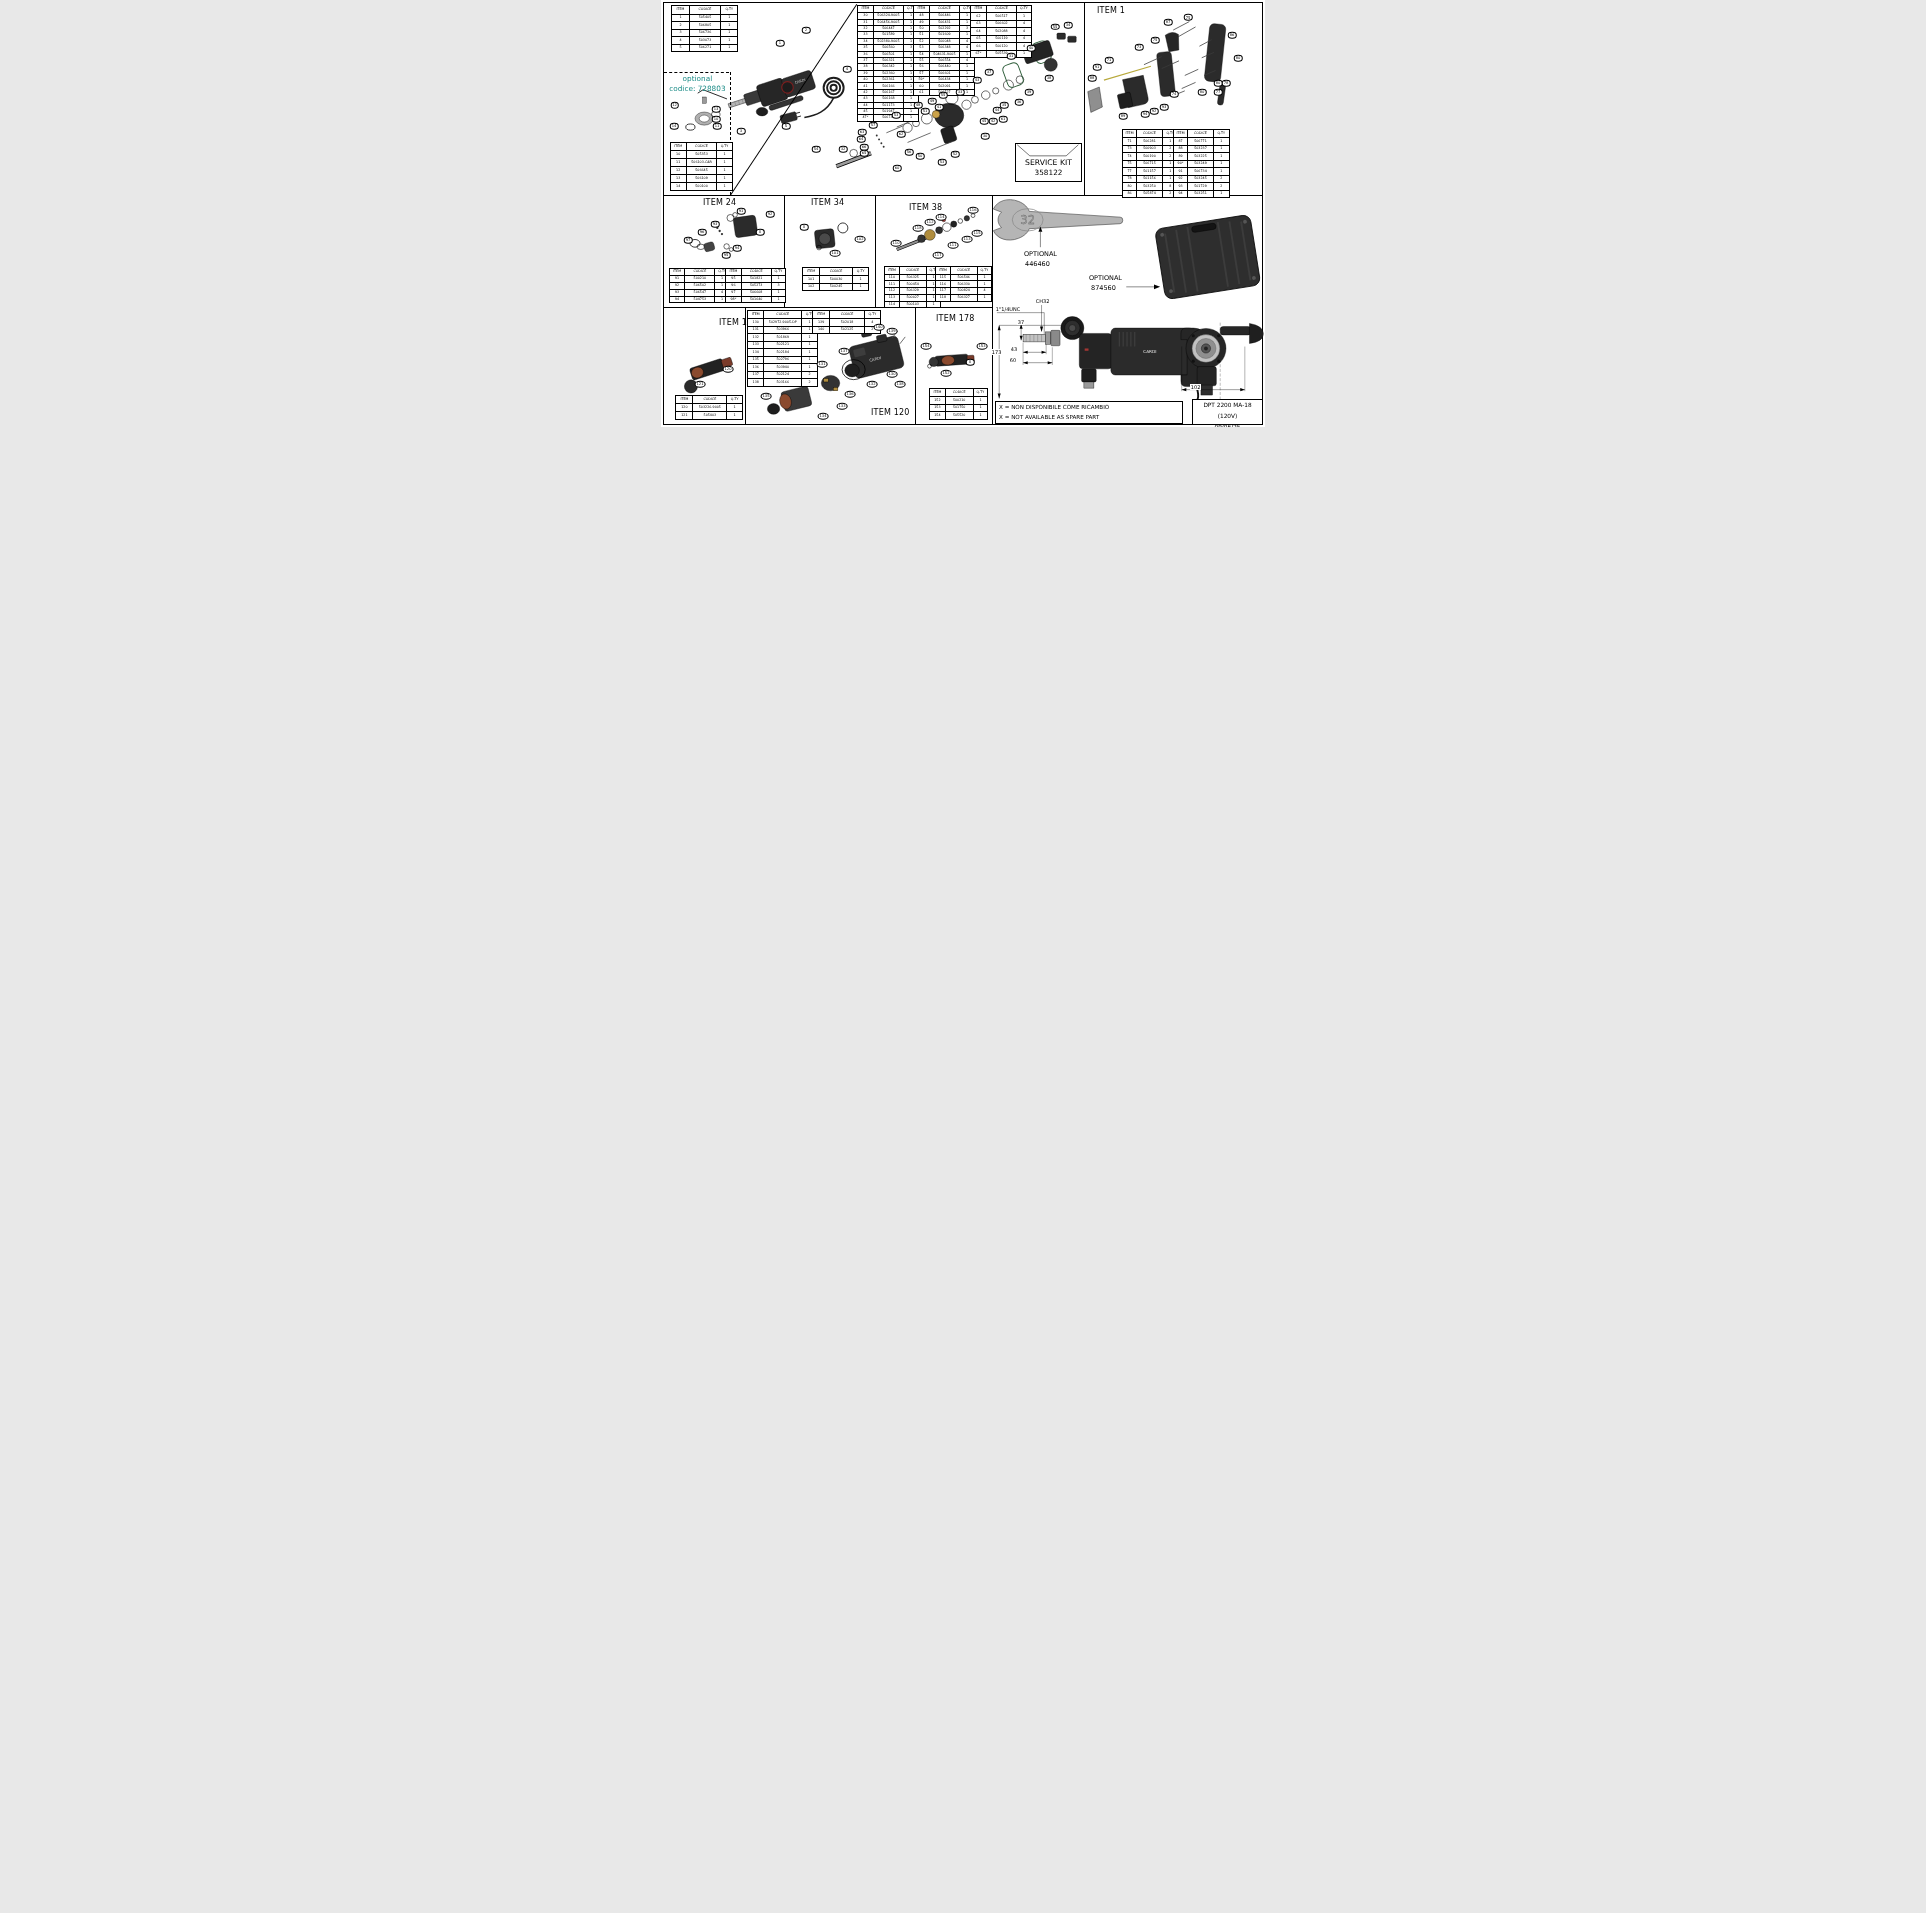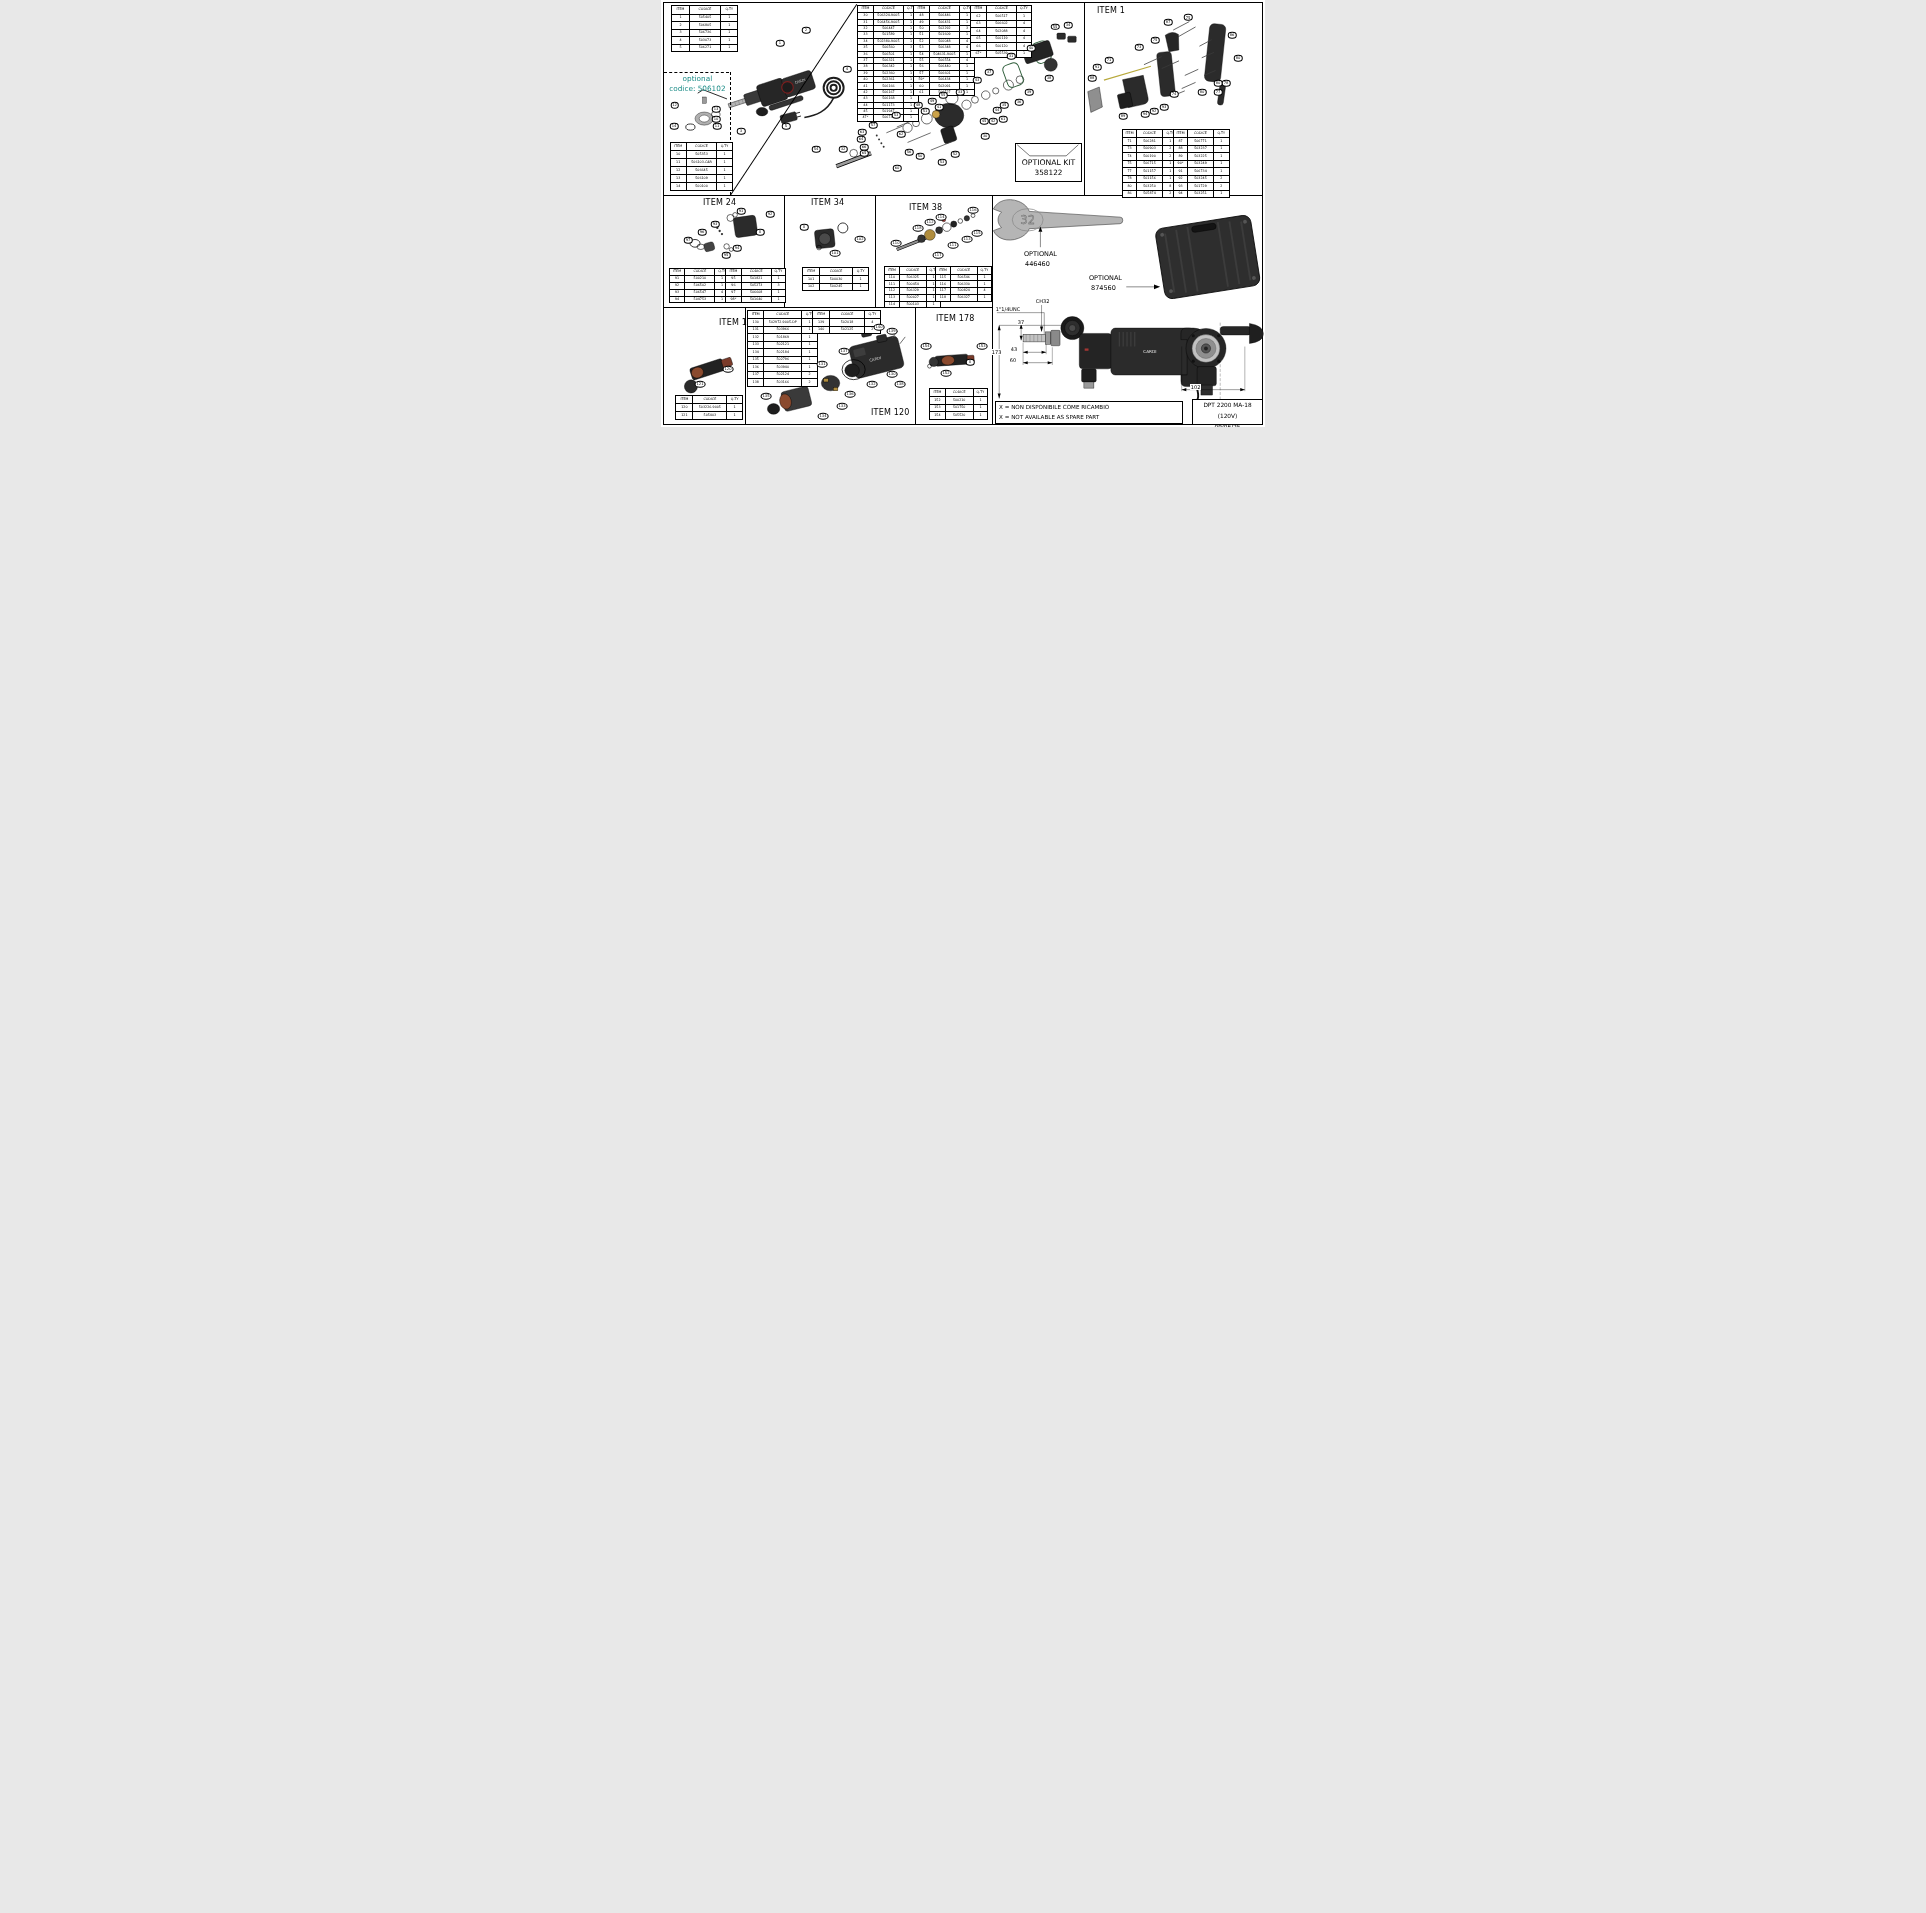--- a/index.html
+++ b/index.html
@@ -997,27 +997,27 @@
 
   <div class="sec-title" style="left:436px;top:6.2px;">ITEM 1</div>
   <div class="sec-title" style="left:42px;top:198px;">ITEM 24</div>
   <div class="sec-title" style="left:150px;top:198px;">ITEM 34</div>
   <div class="sec-title" style="left:248px;top:203px;">ITEM 38</div>
   <div class="sec-title" style="left:34px;top:318px;padding-left:24px;">ITEM 1</div>
   <div class="sec-title" style="left:210px;top:408px;">ITEM 120</div>
   <div class="sec-title" style="left:275px;top:314px;">ITEM 178</div>
 
   <div class="lbl opt-line" style="left:5.4px;top:74px;font-size:7.3px;color:#1c8c87;">optional</div>
-  <div class="lbl opt-line" style="left:5.4px;top:84px;font-size:7.3px;color:#1c8c87;">codice: 506102</div>
+  <div class="lbl opt-line" style="left:5.4px;top:84px;font-size:7.3px;color:#1c8c87;">codice: 728803</div>
 
   <div id="servicekit">
     <svg width="64" height="13" style="position:absolute;left:0;top:0;" viewBox="0 0 167 34">
       <path d="M3,2 L36,31 L131,31 L163,2" fill="none" stroke="#000" stroke-width="1.4"></path>
     </svg>
-    <div class="sk1">OPTIONAL KIT</div>
+    <div class="sk1">SERVICE KIT</div>
     <div class="sk2">358122</div>
   </div>
 
   <div class="lbl" style="left:363px;top:250px;font-size:6.5px;">OPTIONAL</div>
   <div class="lbl" style="left:364px;top:260px;font-size:6.5px;">446460</div>
   <div class="lbl" style="left:428px;top:274px;font-size:6.5px;">OPTIONAL</div>
   <div class="lbl" style="left:430px;top:284px;font-size:6.5px;">874560</div>
 
   <div class="lbl dimlbl" style="left:334px;top:306px;">1"1/4UNC</div>
   <div class="lbl dimlbl" style="left:356px;top:319px;">37</div>

